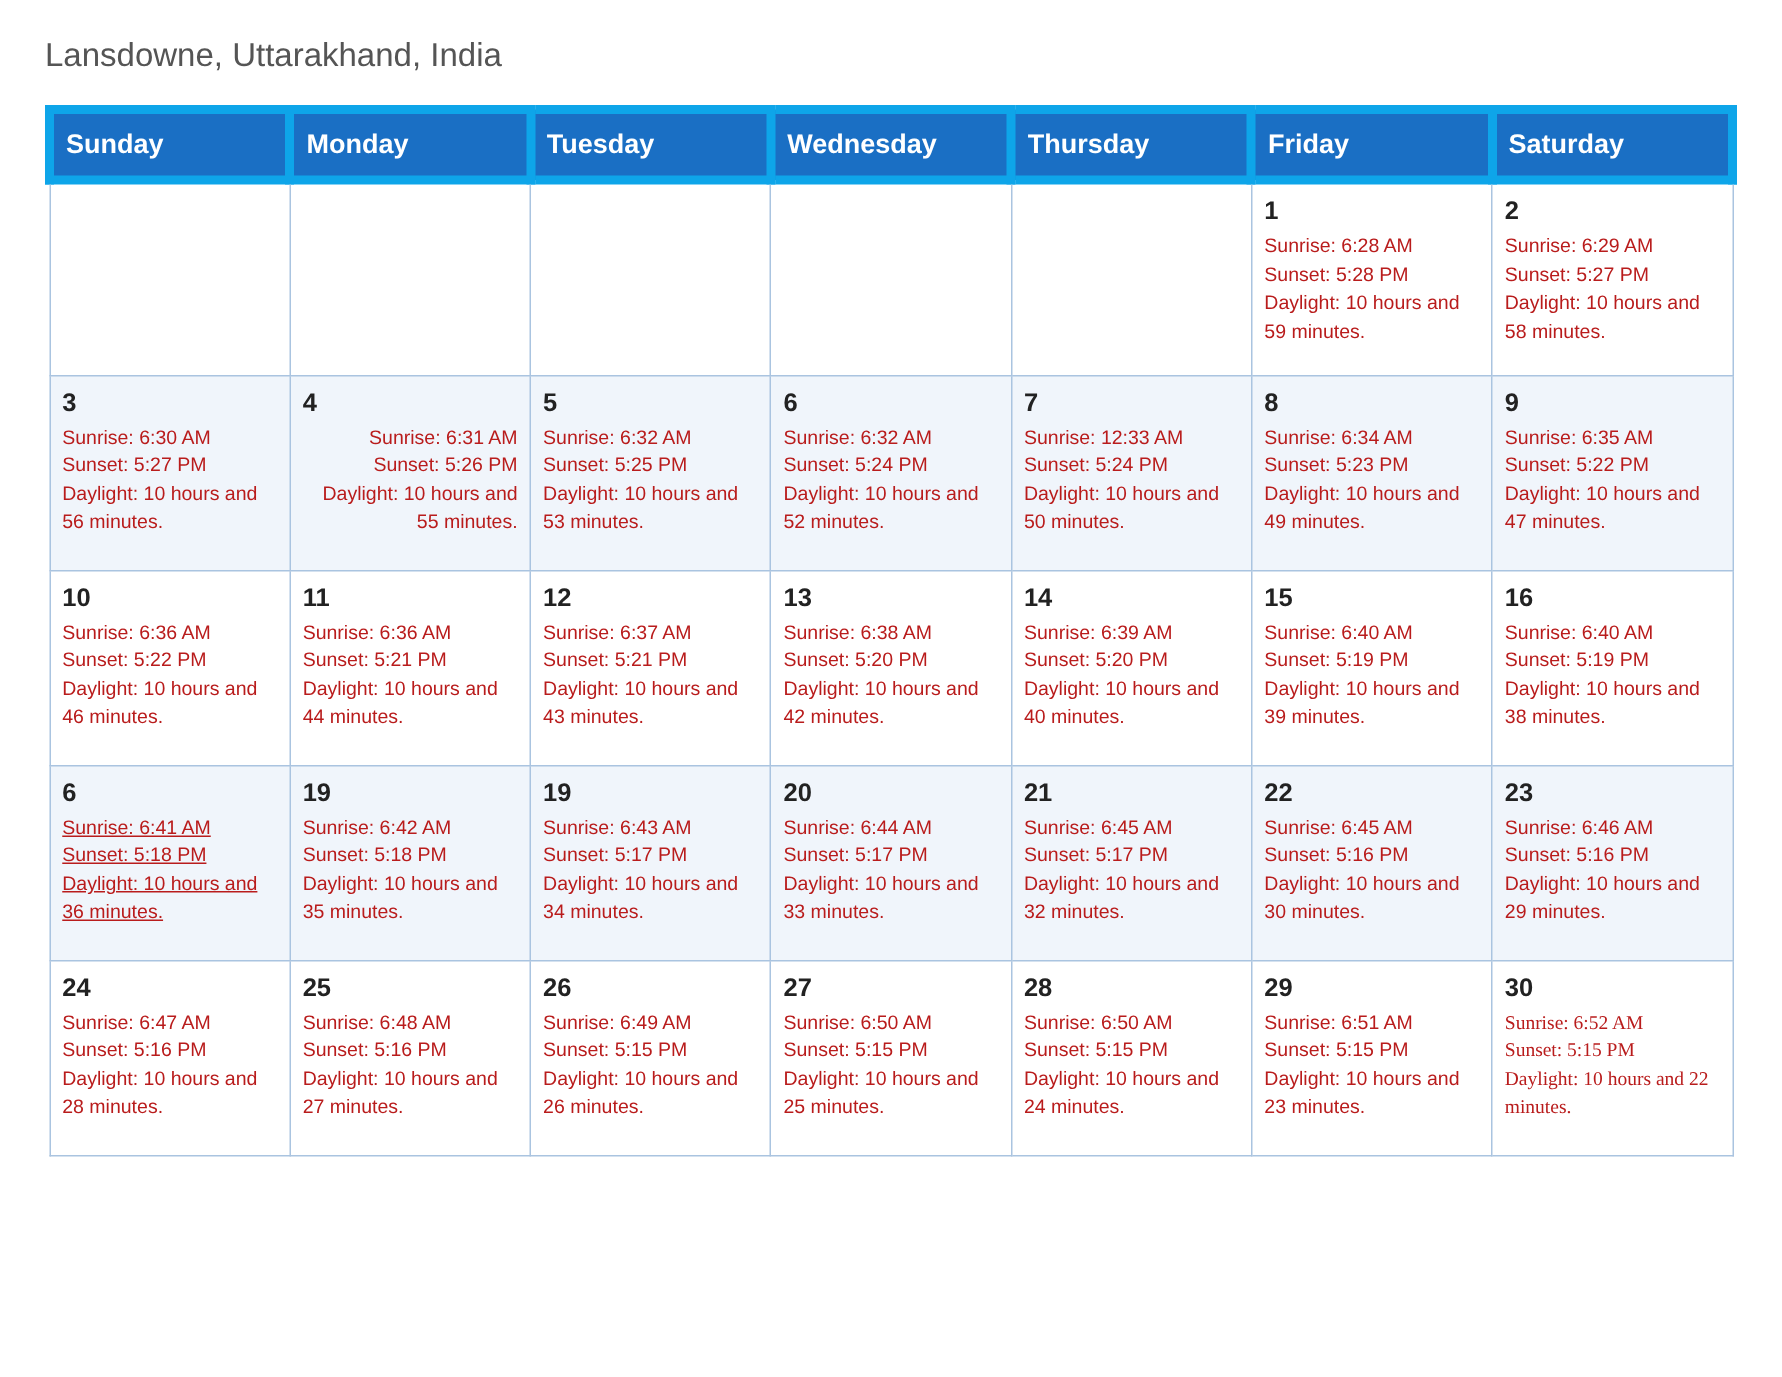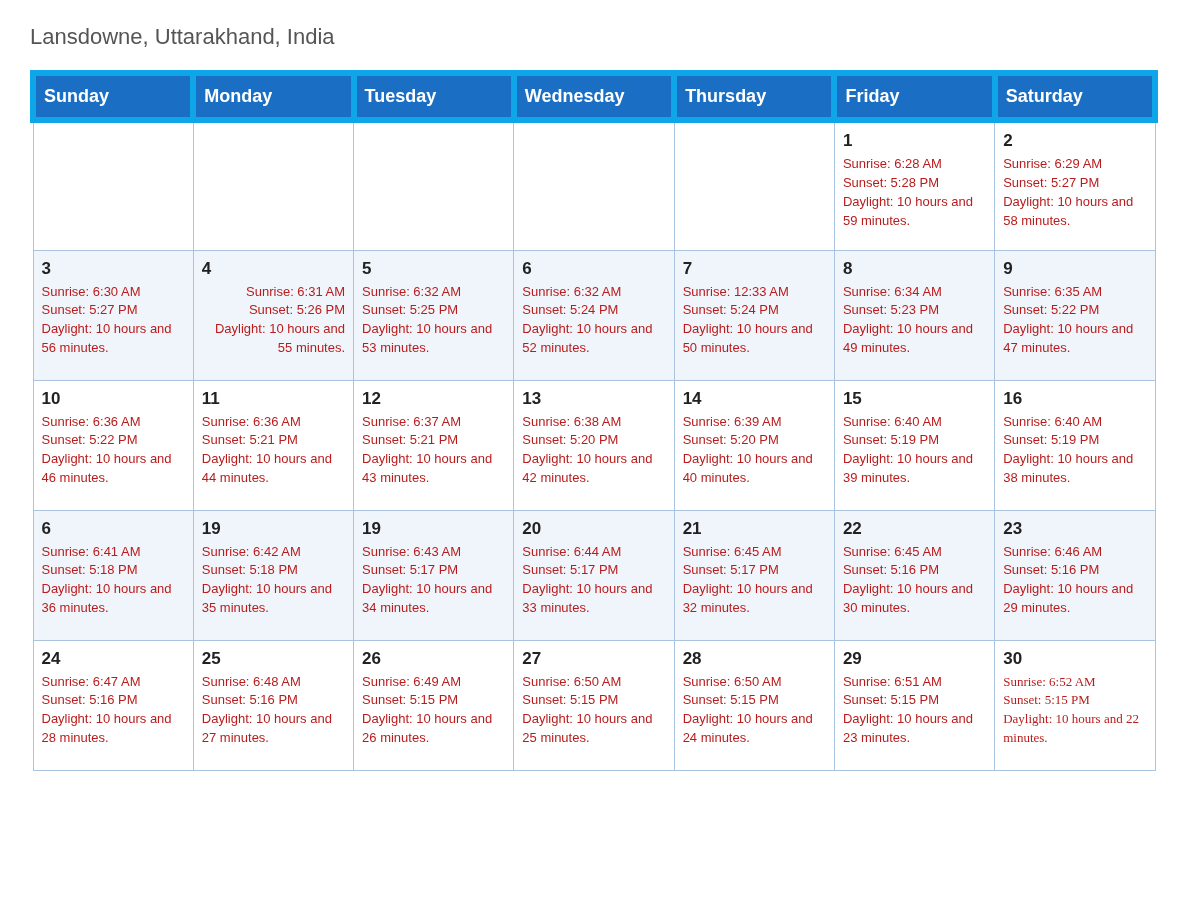--- a/index.html
+++ b/index.html
@@ -229,21 +229,21 @@
         <td>
           <span class="day-number">16</span>
           <div class="day-info" style="white-space: pre-line;">Sunrise: 6:40 AM
 Sunset: 5:19 PM
 Daylight: 10 hours and 38 minutes.</div>
         </td>
       </tr>
       <tr>
         <td>
           <span class="day-number">6</span>
-          <div class="day-info" style="white-space: pre-line;">Sunrise: 6:41 AM
+          <div class="day-info" style="white-space: pre-line; text-decoration: underline;">Sunrise: 6:41 AM
 Sunset: 5:18 PM
 Daylight: 10 hours and 36 minutes.</div>
         </td>
         <td>
           <span class="day-number">19</span>
           <div class="day-info" style="white-space: pre-line;">Sunrise: 6:42 AM
 Sunset: 5:18 PM
 Daylight: 10 hours and 35 minutes.</div>
         </td>
         <td>

